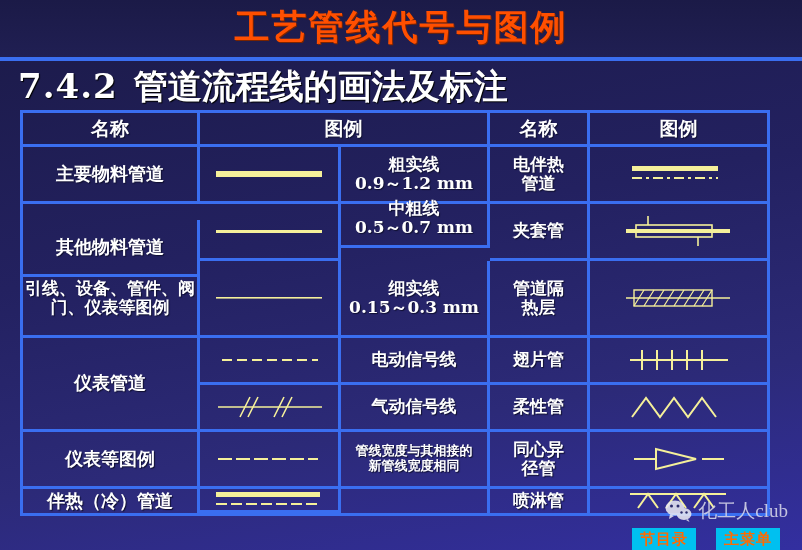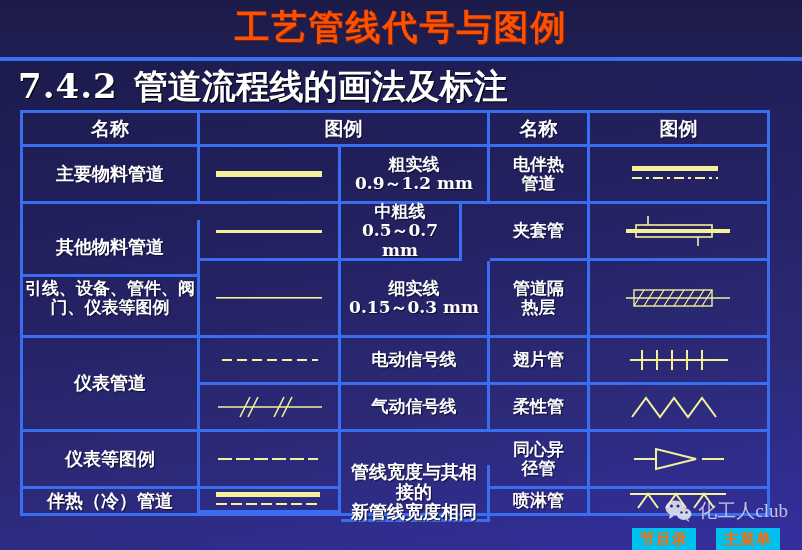--- a/index.html
+++ b/index.html
@@ -53,21 +53,21 @@
     font-family:"DejaVu Serif","Liberation Serif",serif;
     font-weight:700;
     text-shadow:1px 1px 1px #101030;
     line-height:1.12;
     padding:0 2px;
   }
   .hdr{font-size:19px;}
   .nm{font-size:18px;}
   .nm-s{font-size:17px;}
   .desc{font-size:17px;}
-  .desc2{font-size:18px;margin-top:33px;}
+  .desc2{font-size:13px;}
   .nobr-r{border-right:none;}
   .nobb{border-bottom:none;}
   .sym{border-right:3px solid #3a6ef0;border-bottom:3px solid #3a6ef0;}
   svg{display:block;overflow:visible;}
   
   .wm{
     position:absolute;right:14px;bottom:26px;
     display:flex;align-items:center;gap:5px;
     opacity:.88;pointer-events:none;
   }
@@ -127,21 +127,21 @@
         <path d="M8 17 h10 M22 17 h3 M29 17 h10 M43 17 h3 M50 17 h10 M64 17 h3 M71 17 h10 M85 17 h3 M92 17 h2" stroke="#f5f09a" stroke-width="2" fill="none"></path>
       </svg>
     </div>
 
     <div class="cell nm" style="left:0;top:91px;width:177px;height:57px;margin-top:16px;">其他物料管道</div>
     <div class="cell sym" style="left:177px;top:91px;width:141px;height:57px;">
       <svg width="130" height="18" viewBox="0 0 130 18">
           <rect x="12" y="8" width="106" height="3" fill="#f5f09a"></rect>
         </svg>
     </div>
-    <div class="cell desc" style="left:318px;top:91px;width:121px;height:57px;flex-direction:column;">
+    <div class="cell desc" style="left:318px;top:78px;width:149px;height:57px;flex-direction:column;">
       <span>中粗线</span>
       <span>0.5～0.7 mm</span>
     </div>
     <div class="cell nm-s" style="left:467px;top:91px;width:100px;height:57px;flex-direction:column;">
       <span>夹套管</span>
     </div>
     <div class="cell nobr-r" style="left:567px;top:91px;width:177px;height:57px;">
       <svg width="110" height="34" viewBox="0 0 110 34">
         <rect x="2" y="15" width="104" height="4" fill="#f5f09a"></rect>
         <rect x="12" y="11" width="76" height="12" fill="none" stroke="#f5f09a" stroke-width="1.6"></rect>

